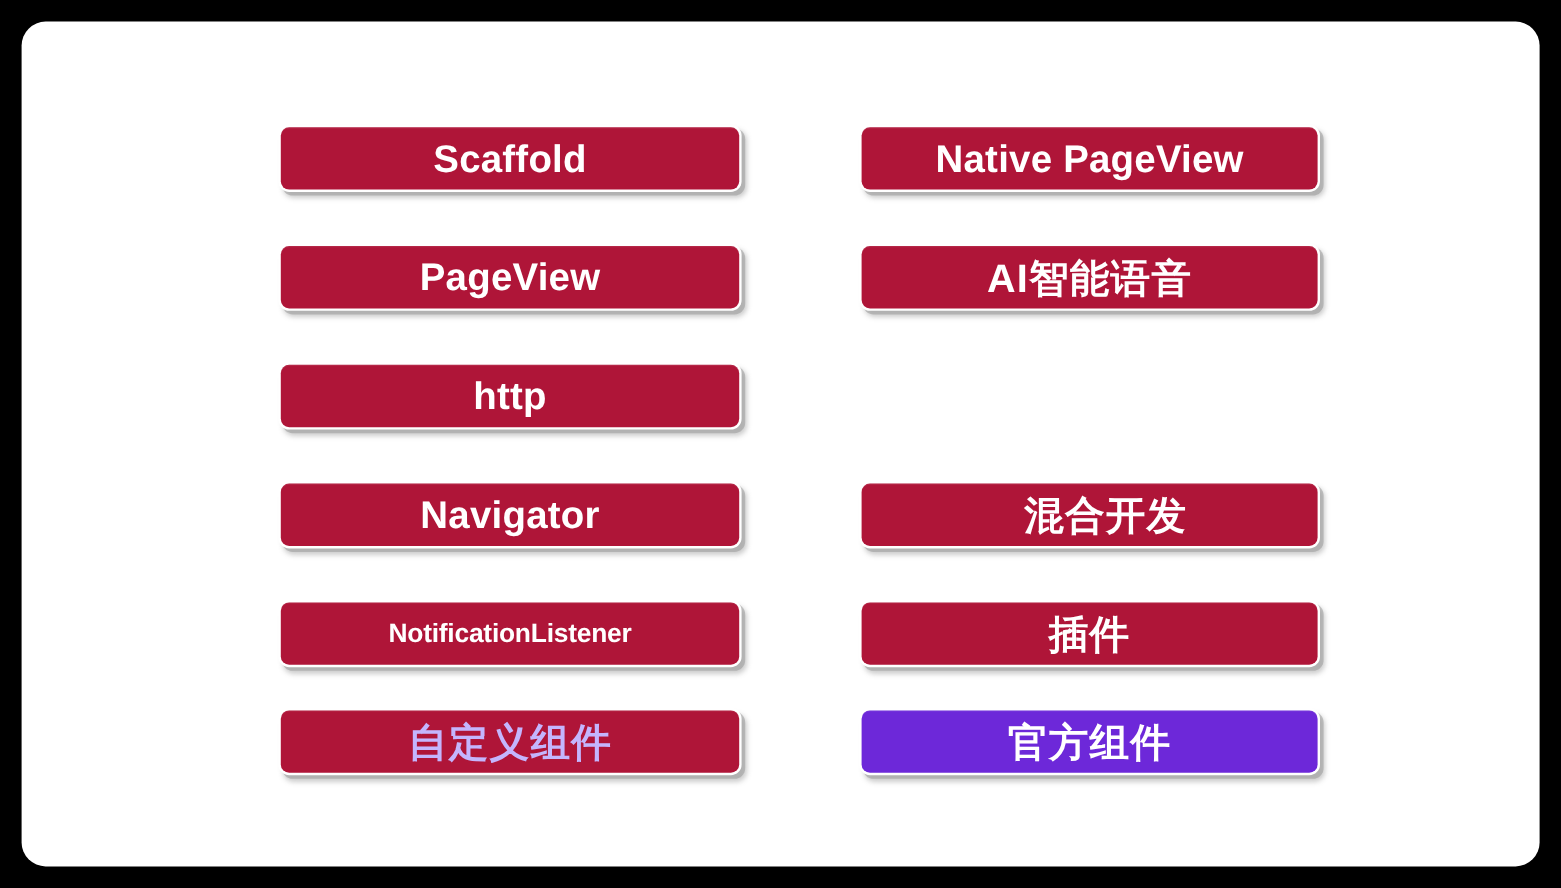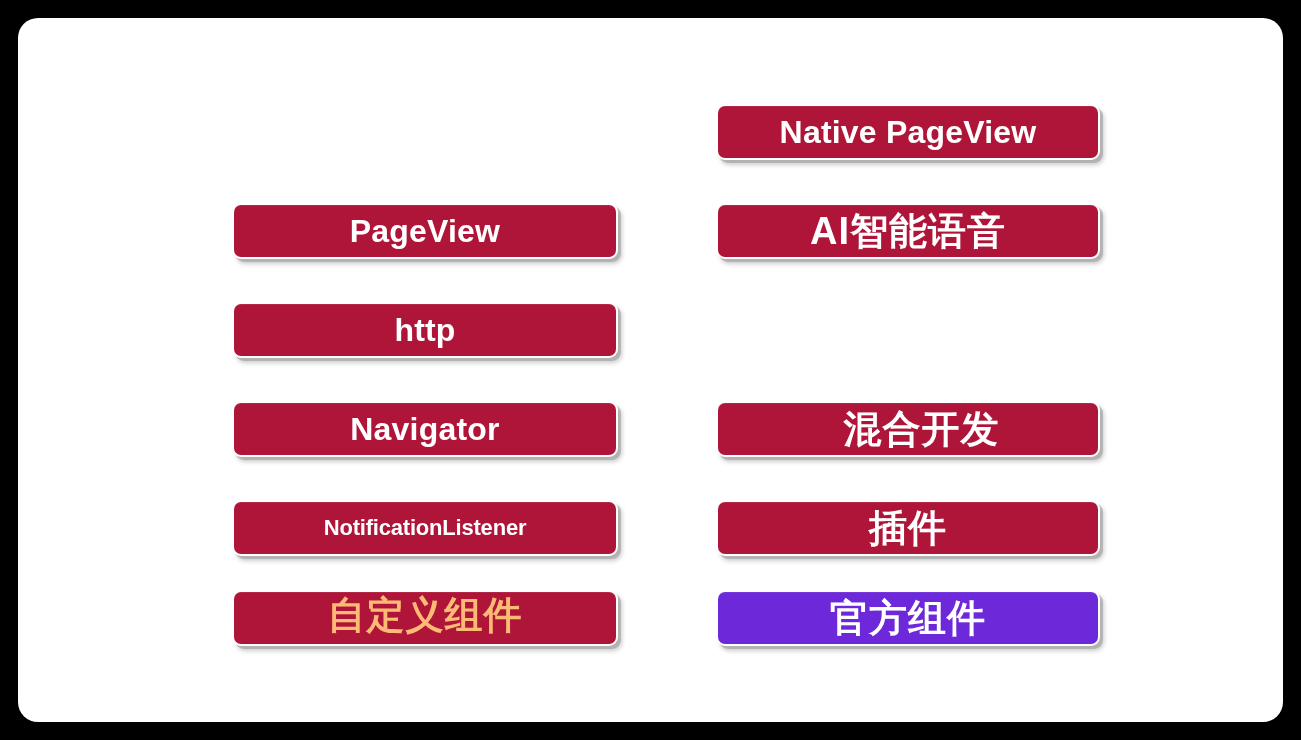--- a/index.html
+++ b/index.html
@@ -106,33 +106,40 @@
     user-select: none;
   }
 
   
   .pill-label.long {
     font-size: 22px;
     letter-spacing: -0.2px;
   }
   
   .pill-label.cjk {
-    font-size: 38px;
+    font-size: 33px;
     letter-spacing: 1px;
   }
 </style>
 </head>
 <body>
 
 <div id="frame" style="background: rgb(0, 0, 0);">
   <div id="card" style="background: rgb(255, 255, 255);">
     <div id="grid">
 
       <div class="column left">
 
+        <div class="cell r0">
+          <div class="pill-shadow">
+            <div class="pill" style="background: rgb(175, 21, 56);">
+              <span class="pill-label" style="color: rgb(255, 255, 255);">Scaffold</span>
+            </div>
+          </div>
+        </div>
 
         <div class="cell r2">
           <div class="pill-shadow">
             <div class="pill" style="background: rgb(175, 21, 56);">
               <span class="pill-label" style="color: rgb(255, 255, 255);">http</span>
             </div>
           </div>
         </div>
 
         <div class="cell r1">
@@ -155,21 +162,21 @@
           <div class="pill-shadow">
             <div class="pill" style="background: rgb(175, 21, 56);">
               <span class="pill-label long" style="color: rgb(255, 255, 255);">NotificationListener</span>
             </div>
           </div>
         </div>
 
         <div class="cell r5">
           <div class="pill-shadow">
             <div class="pill" style="background: rgb(175, 21, 56);">
-              <span class="pill-label cjk" style="color: #fdba74; font-family: Liberation Mono, monospace;">自定义组件</span>
+              <span class="pill-label cjk" style="color: #c4b5fd;">自定义组件</span>
             </div>
           </div>
         </div>
 
       </div>
 
       <div class="column right">
 
         <div class="cell r0">
           <div class="pill-shadow">

